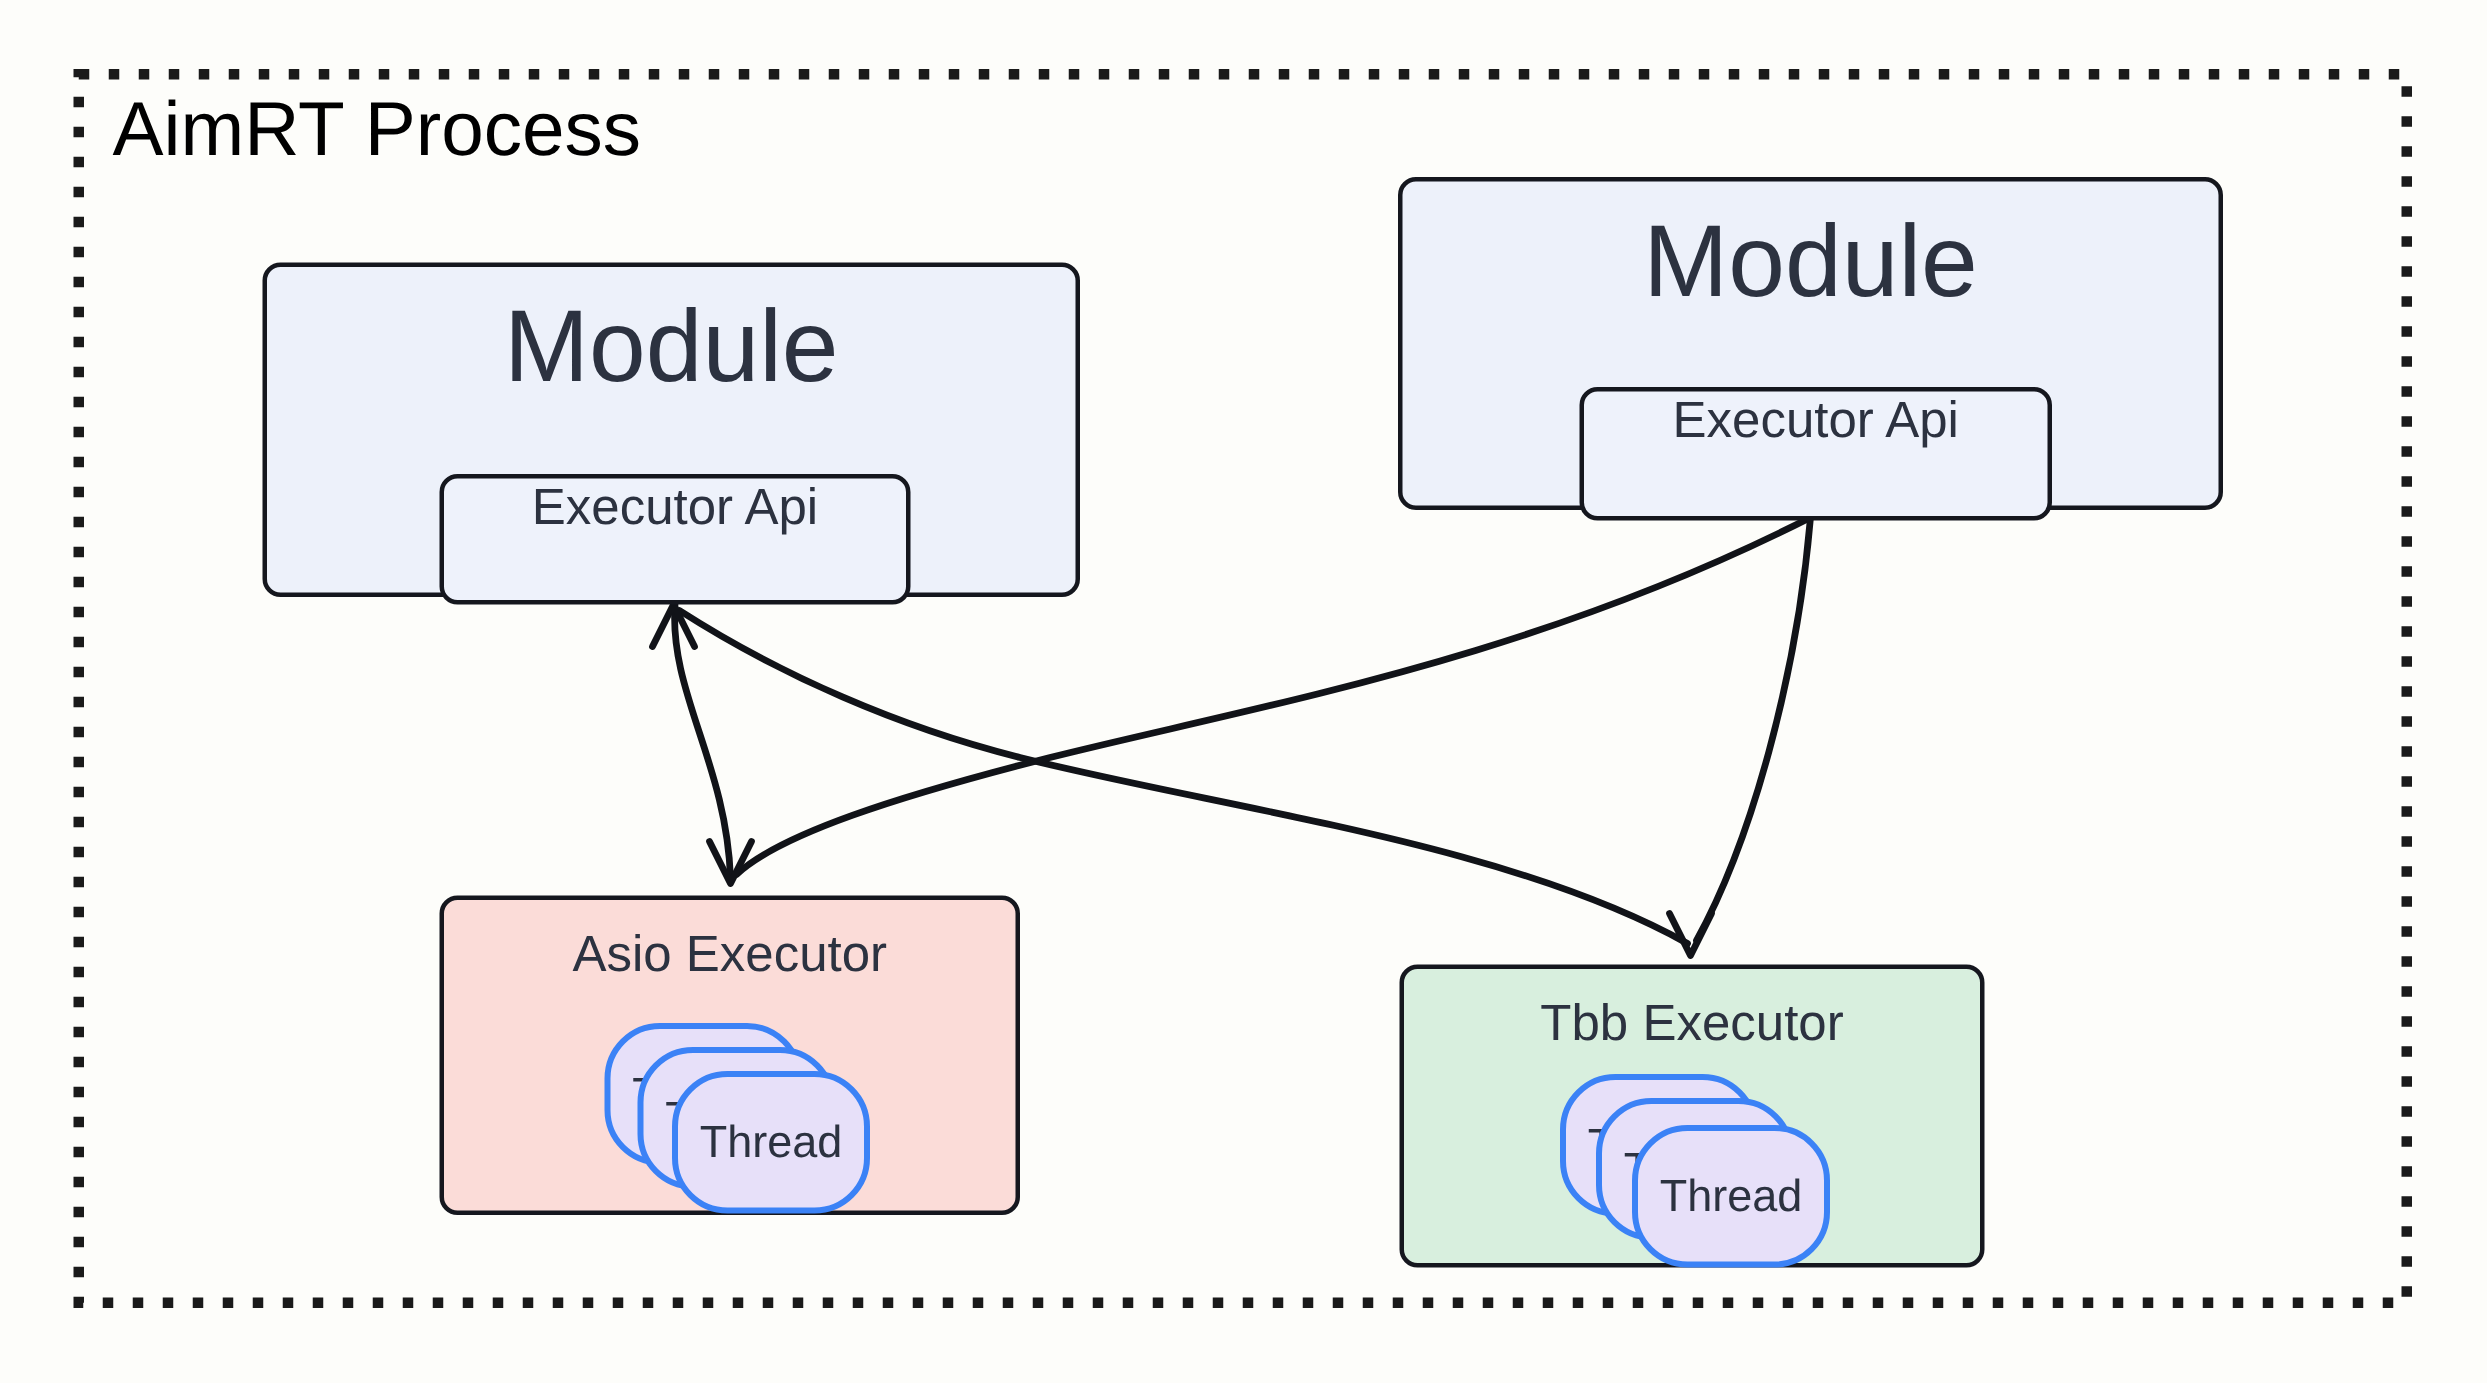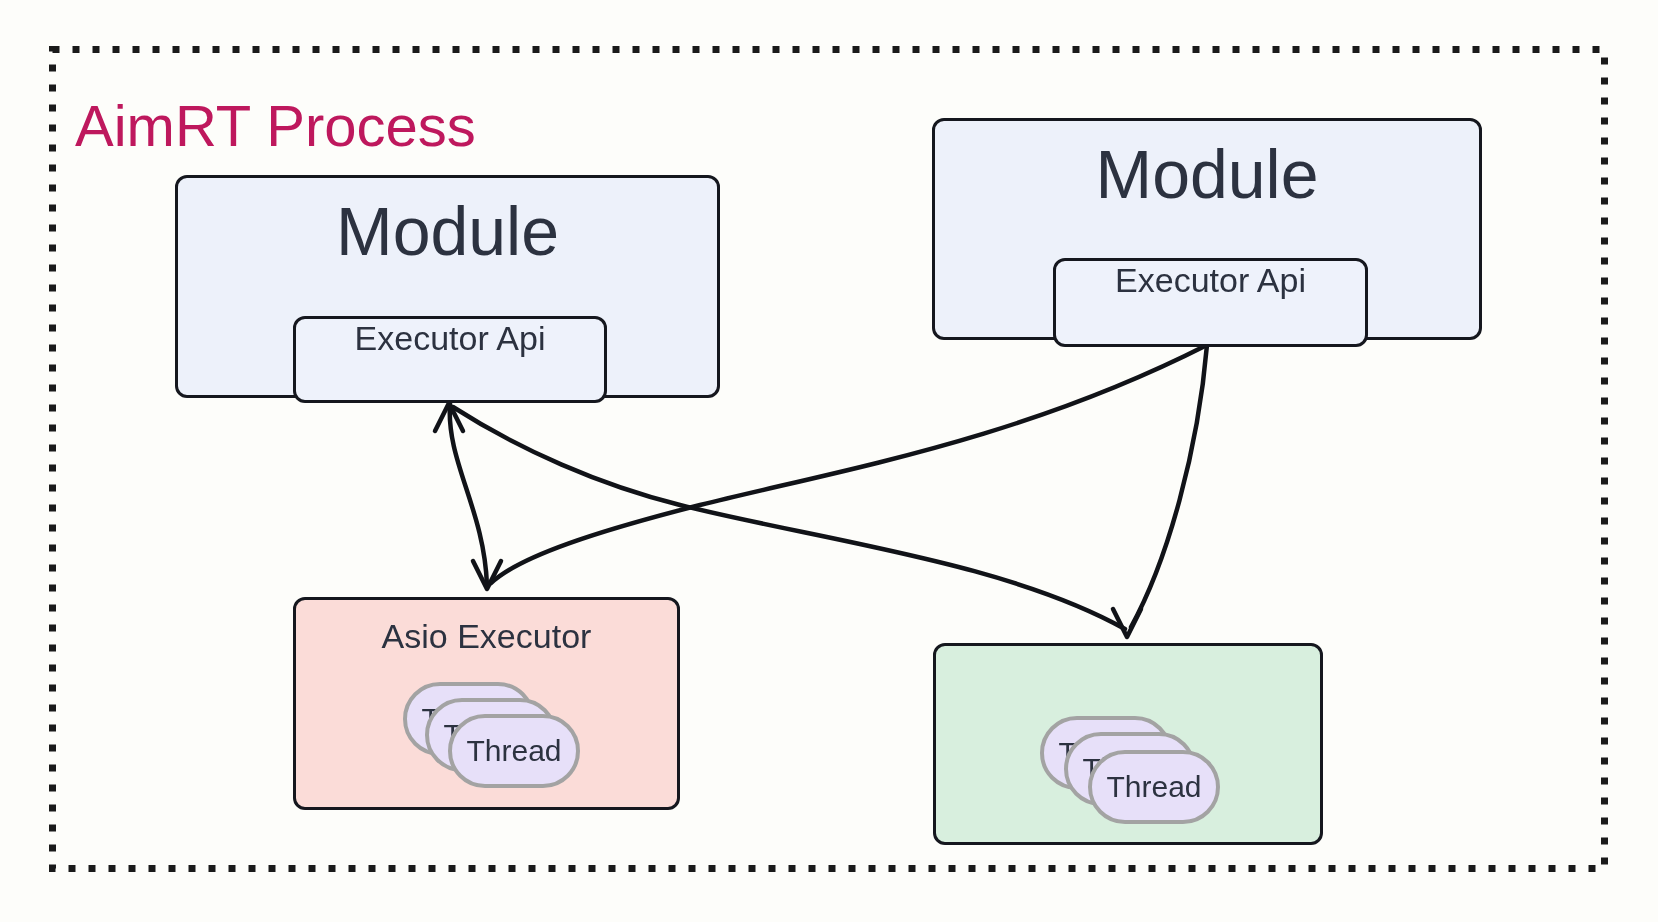--- a/index.html
+++ b/index.html
@@ -46,34 +46,34 @@
   .executor-label{
     position:absolute;left:0;right:0;top:16px;
     text-align:center;
     font-size:34px;line-height:1.2;
     color:#2c3240;
   }
   .asio{ background:#fbdcd8; }
   .tbb{ background:#d8efde; }
   .thread-pill{
     position:absolute;
-    width:132px;height:74px;
+    width:132px;height:95px;
     background:#e7e0f9;
-    border:4px solid #a3a3a3;
+    border:4px solid #3b82f6;
     border-radius:37px;
     box-sizing:border-box;
     display:flex;align-items:center;justify-content:center;
     overflow:hidden;
   }
   .thread-label{
     font-size:30px;color:#2c3240;white-space:nowrap;
   }
   .process-title{
     position:absolute;left:75px;top:56px;
-    font-size:58px;color:#be185d;margin-top:36px;
+    font-size:51px;color:#000000;
   }
 </style>
 </head>
 <body>
 
 <div id="stage">
 
   <svg id="diagram-svg" viewBox="0 0 1658 922">
 
     <rect x="52.5" y="49.5" width="1552" height="819" fill="none" stroke="#1a1a1a" stroke-width="7" stroke-dasharray="7 13"></rect>
@@ -114,20 +114,21 @@
     </div>
     <div class="thread-pill" style="left:129px;top:98px;">
       <span class="thread-label">Thread</span>
     </div>
     <div class="thread-pill" style="left:152px;top:114px;">
       <span class="thread-label">Thread</span>
     </div>
   </div>
 
   <div class="box tbb" style="left:933px;top:643px;width:390px;height:202px;">
+    <div class="executor-label">Tbb Executor</div>
     <div class="thread-pill" style="left:104px;top:70px;">
       <span class="thread-label">Thread</span>
     </div>
     <div class="thread-pill" style="left:128px;top:86px;">
       <span class="thread-label">Thread</span>
     </div>
     <div class="thread-pill" style="left:152px;top:104px;">
       <span class="thread-label">Thread</span>
     </div>
   </div>

